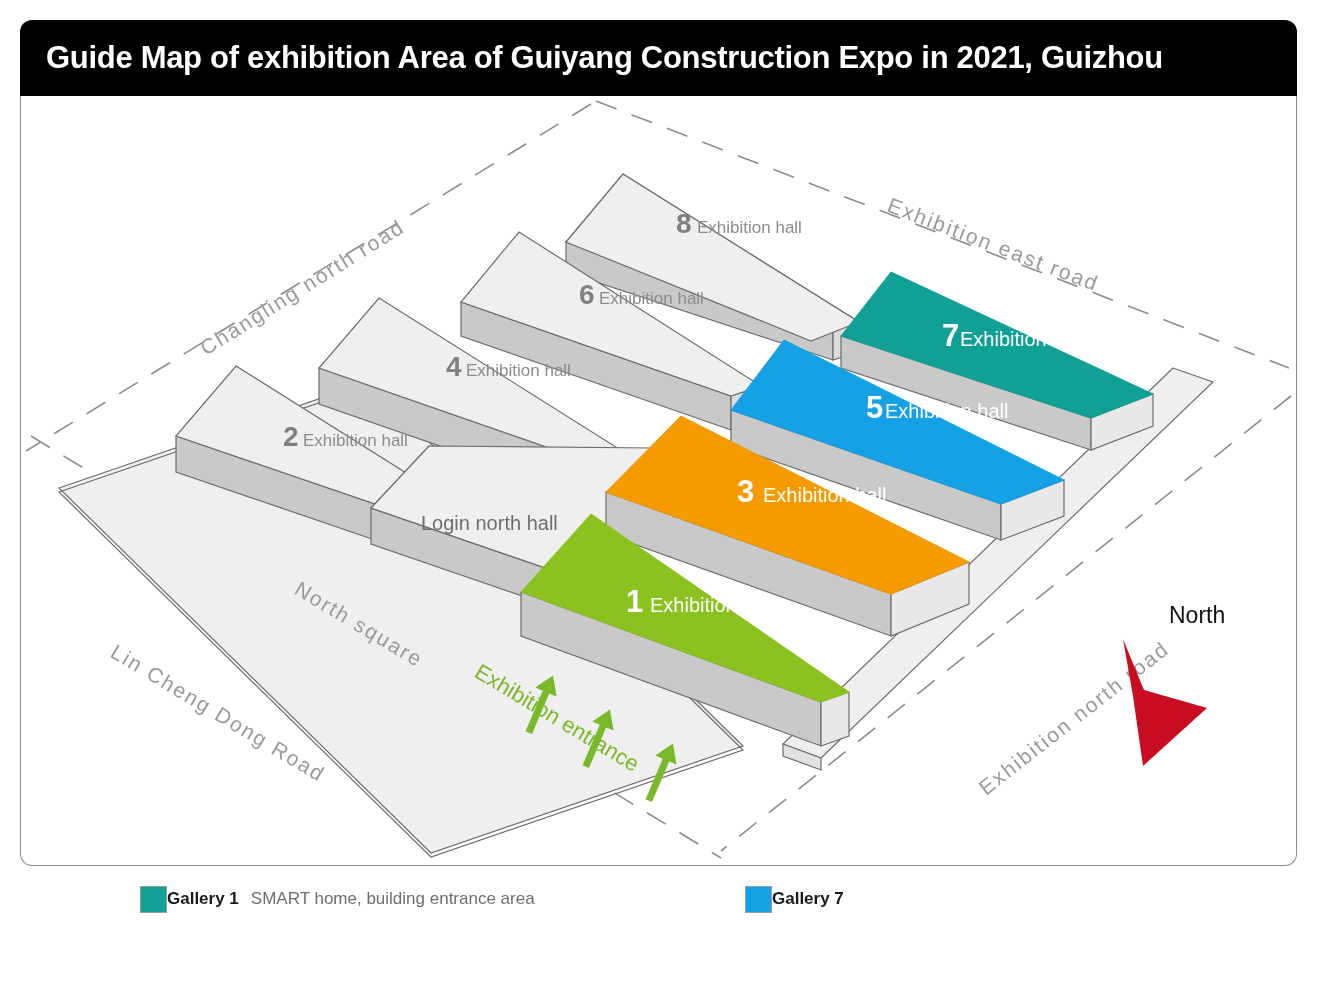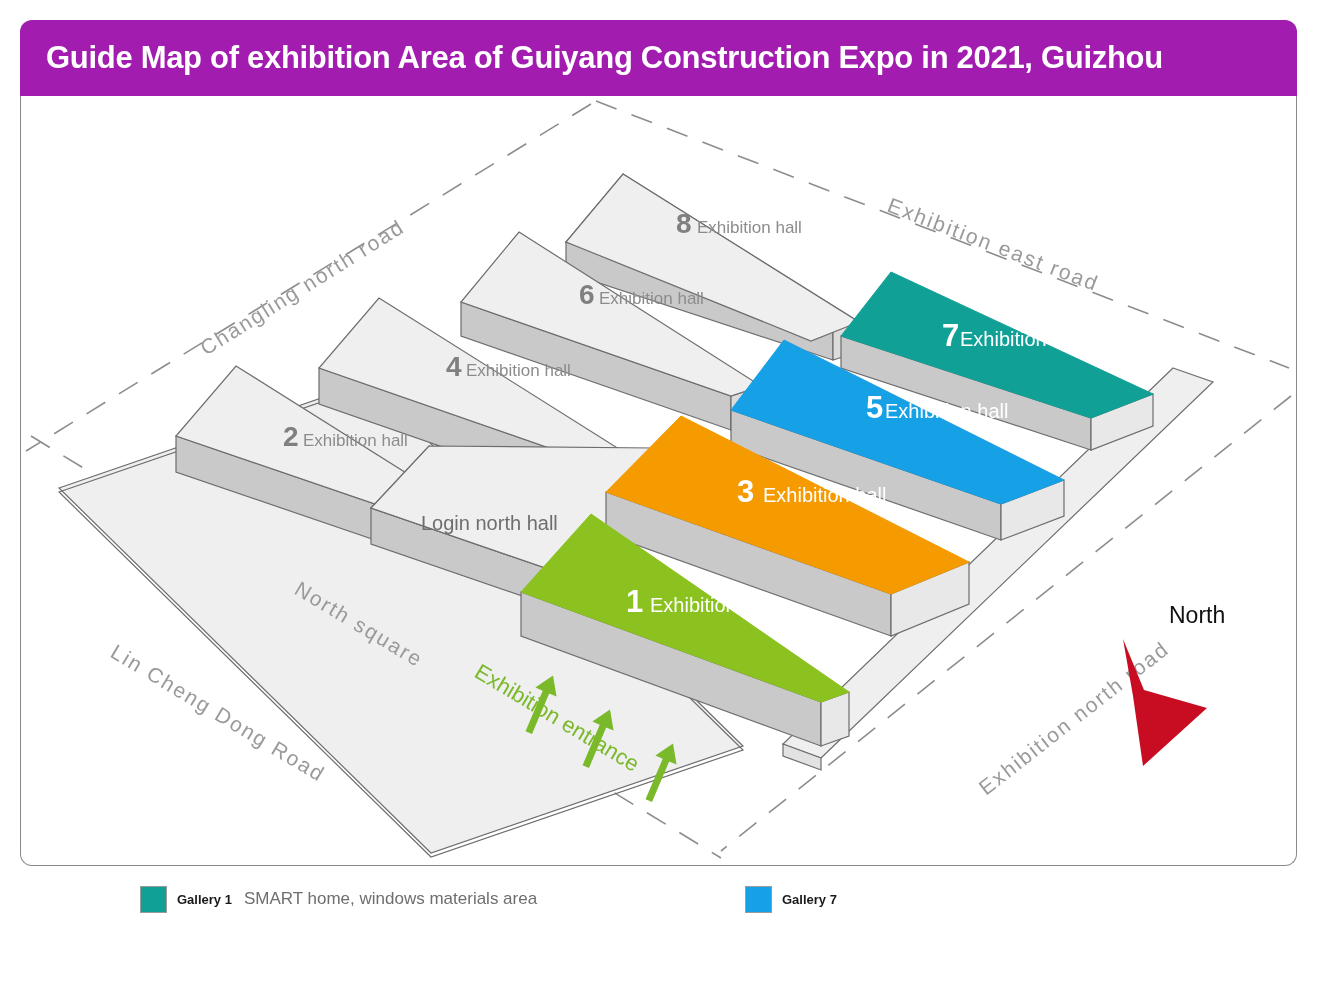--- a/index.html
+++ b/index.html
@@ -14,21 +14,21 @@
     position: relative;
     width: 1317px; height: 1000px;
     background: #ffffff;
   }
 
   
   .banner {
     position: absolute;
     left: 20px; top: 20px;
     width: 1277px; height: 76px;
-    background: #a21caf;
+    background: #000000;
     border-radius: 12px 12px 0 0;
     display: flex;
     align-items: center;
     padding-left: 26px;
   }
   .banner-title {
     color: #ffffff;
     font-size: 31px;
     font-weight: bold;
     letter-spacing: -0.3px;
@@ -62,24 +62,24 @@
     display: flex;
     align-items: center;
     height: 54px;
   }
   .swatch {
     width: 27px; height: 27px;
     border: 1px solid #9b9b9b;
     flex: none;
   }
   .legend-name {
-    font-size: 13px;
+    font-size: 17px;
     font-weight: bold;
     color: #1a1a1a;
-    margin-left: 10px;
+    margin-left: 0;
     white-space: nowrap;
   }
   .legend-desc {
     font-size: 17px;
     color: #6e6e6e;
     margin-left: 12px;
     line-height: 1.22;
     white-space: pre-line;
   }
 
@@ -232,21 +232,21 @@
       </g>
     </svg>
   </div>
 
   <div class="legend">
 
     <div class="legend-col left">
       <div class="legend-row">
         <span class="swatch" style="background:#11A095"></span>
         <span class="legend-name">Gallery 1</span>
-        <span class="legend-desc">SMART home, windows materials area</span>
+        <span class="legend-desc">SMART home, building entrance area</span>
       </div>
     </div>
 
     <div class="legend-col right">
       <div class="legend-row">
         <span class="swatch" style="background:#16A0E6"></span>
         <span class="legend-name">Gallery 7</span>
       </div>
     </div>
 

